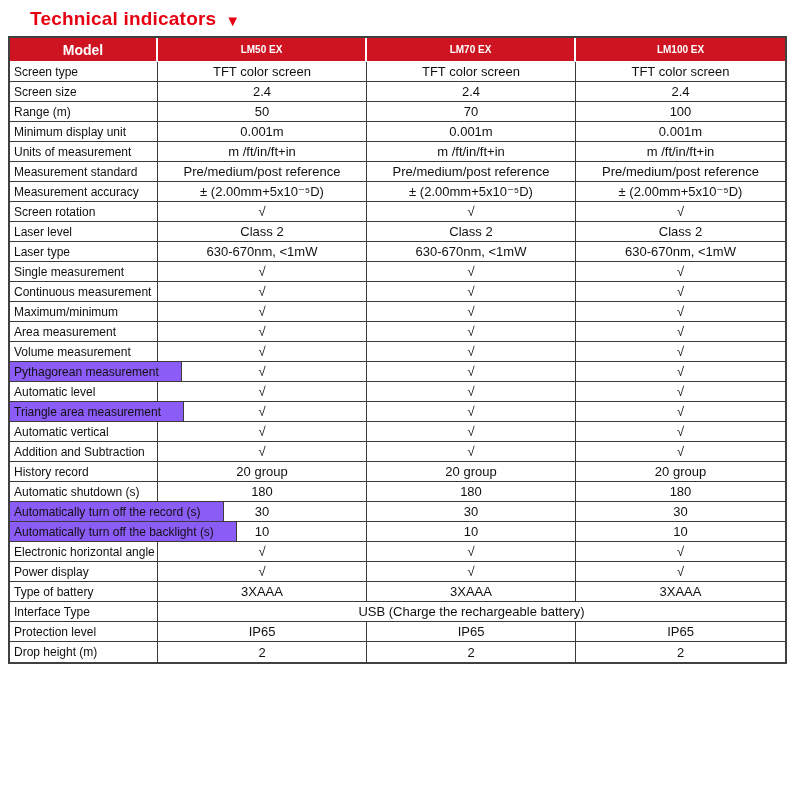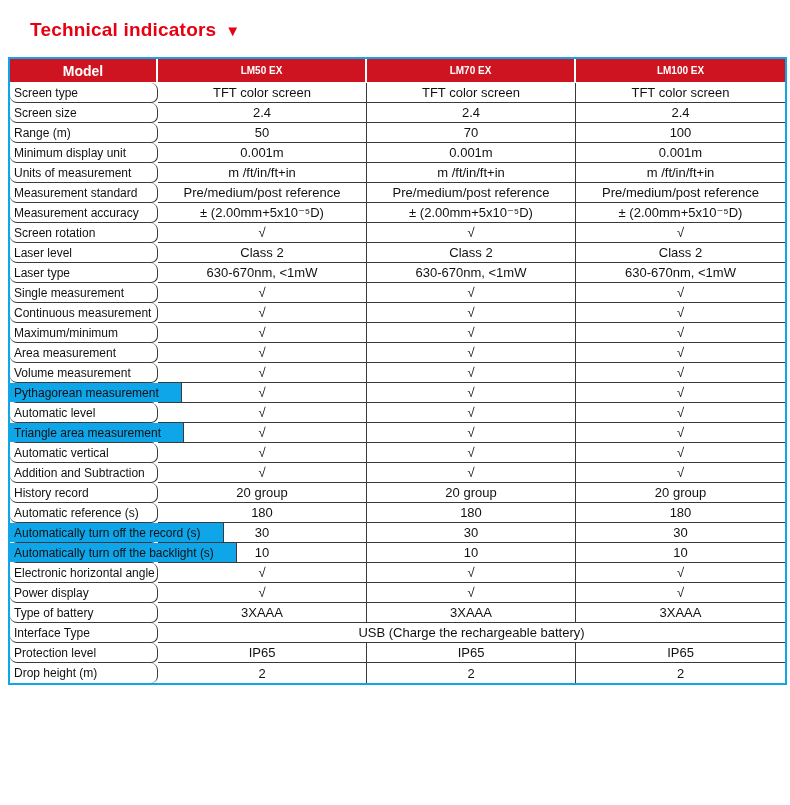--- a/index.html
+++ b/index.html
@@ -9,34 +9,34 @@
   }
   *{box-sizing:border-box;}
   html,body{margin:0;padding:0;}
   body{
     width:790px;height:805px;background:#ffffff;
     font-family:"Liberation Sans","DejaVu Sans",sans-serif;
     color:#111;
   }
   .title-bar{
     display:flex;align-items:center;gap:9px;
-    padding:11px 0 9px 30px;height:57px;
+    padding:11px 0 9px 30px;height:36px;
   }
   .title-text{
     color:var(--accent,#e60012);
     font-size:19px;font-weight:600;letter-spacing:0.2px;
   }
   .triangle{
     color:var(--accent,#e60012);
     font-size:15px;line-height:1;padding-top:2px;
   }
   table.spec-table{
     border-collapse:separate;border-spacing:0;
     table-layout:fixed;width:775px;margin-left:8px;
-    border:2px solid #0ea5e9;
+    border:2px solid #404040;
   }
   col.c0{width:148px;}
   col.c1{width:209px;}
   col.c2{width:209px;}
   col.c3{width:209px;}
   th{
     background:var(--header-bg,#cd1420);
     color:#fff;font-weight:bold;font-size:10px;
     height:24px;padding:0;text-align:center;
     border-right:2px solid #fff;border-bottom:1px solid #fff;
@@ -46,28 +46,28 @@
   td{
     height:20px;padding:0;font-size:13px;
     border-right:1px solid var(--border,#3a3a3a);
     border-bottom:1px solid var(--border,#3a3a3a);
     background:#fff;
   }
   td:last-child{border-right:none;}
   tbody tr:last-child td{border-bottom:none;}
   td.label-cell{
     text-align:left;font-size:12px;padding:0 3px 0 4px;
-    white-space:nowrap;overflow:visible;border-radius:7px;
+    white-space:nowrap;overflow:visible;
   }
   td.value-cell{text-align:center;}
   td.label-cell.extended{position:relative;}
   td.label-cell.extended .ext-box{
     position:absolute;left:0;top:0;bottom:0;
     display:flex;align-items:center;
-    background:#0ea5e9;
+    background:#8b5cf6;
     border-right:1px solid var(--border,#3a3a3a);
     padding:0 22px 0 4px;
     white-space:nowrap;
     width:max-content;
     min-width:calc(100% + 18px);
     z-index:2;
     font-size:12px;
   }
 </style>
 </head>
@@ -220,21 +220,21 @@
           <td class="value-cell">√</td>
           <td class="value-cell">√</td>
         </tr>
         <tr>
           <td class="label-cell">History record</td>
           <td class="value-cell">20 group</td>
           <td class="value-cell">20 group</td>
           <td class="value-cell">20 group</td>
         </tr>
         <tr>
-          <td class="label-cell">Automatic reference (s)</td>
+          <td class="label-cell">Automatic shutdown (s)</td>
           <td class="value-cell">180</td>
           <td class="value-cell">180</td>
           <td class="value-cell">180</td>
         </tr>
         <tr>
           <td class="label-cell extended">
             <span class="ext-box">Automatically turn off the record (s)</span>
           </td>
           <td class="value-cell">30</td>
           <td class="value-cell">30</td>

